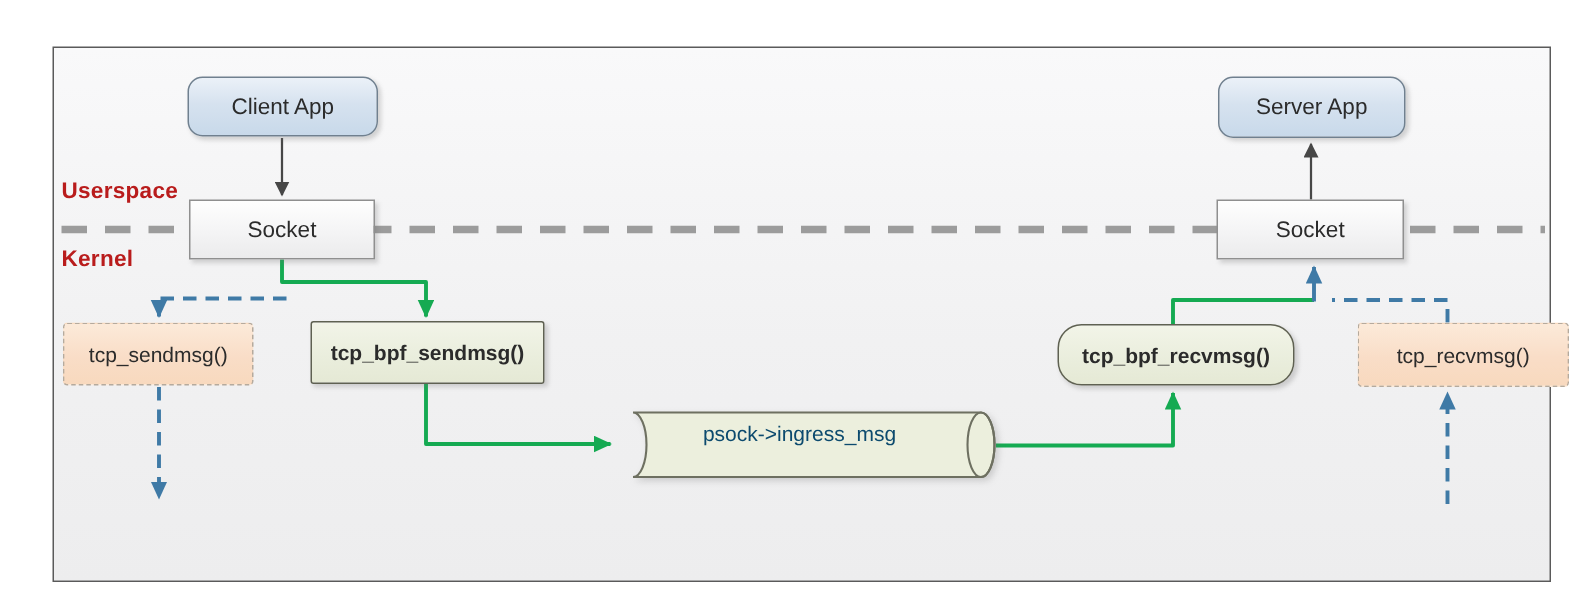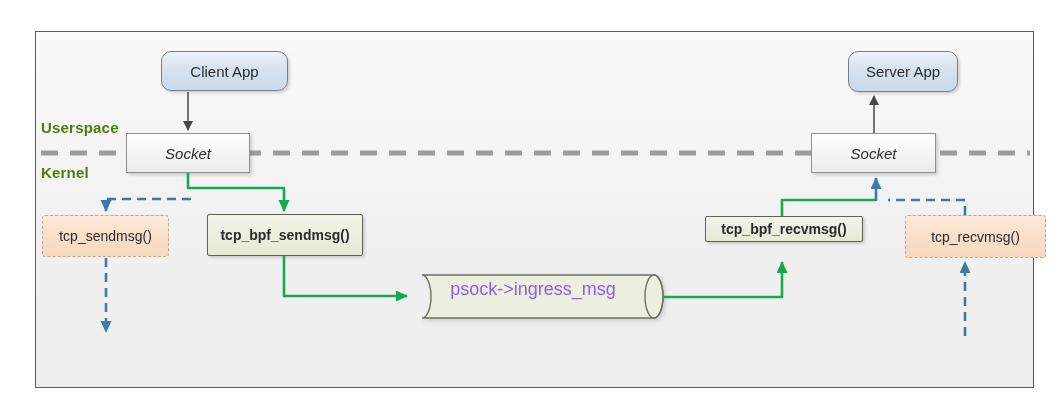--- a/index.html
+++ b/index.html
@@ -18,62 +18,60 @@
   .cyl-layer{z-index:2;filter:drop-shadow(2px 2px 2px rgba(100,100,100,.25));}
   .node{
     position:absolute;z-index:2;box-sizing:border-box;
     display:flex;align-items:center;justify-content:center;
     color:#2b2b2b;font-size:15px;
     box-shadow:2px 2px 3px rgba(110,110,110,.28);
   }
   .app{
     border:1.4px solid #70808f;border-radius:10px;
     background:linear-gradient(180deg,#ebf1f8 0%,#d6e2ef 45%,#c8d9ea 100%);
-    margin-left:36px;
   }
   .socket{
     border:1.4px solid #8f8f8f;
     background:linear-gradient(180deg,#fefefe 0%,#f4f4f5 55%,#ebebec 100%);
-    font-style:italic;
   }
   .peach{
     border:1.5px dashed #b5aa9d;border-radius:3px;
     background:linear-gradient(180deg,#fcead9 0%,#f9ddc7 55%,#f8d9be 100%);
     font-size:14px;box-shadow:none;
   }
   .sage{
     border:1.4px solid #5f6152;border-radius:2px;
     background:linear-gradient(180deg,#f2f4e8 0%,#eaeedd 55%,#e5e9d5 100%);
     font-size:14px;
     font-weight:bold;
   }
   .stack{
     border:1.5px dashed #b2a99d;border-radius:2px;
     background:linear-gradient(180deg,#fbe9d3 0%,#f9e0c9 55%,#f8dec6 100%);
     box-shadow:none;
   }
   .client-app{left:125px;top:51px;width:127px;height:40px;}
-  .server-app{left:812px;top:51px;width:110px;height:41px;}
+  .server-app{left:812px;top:51px;width:125px;height:41px;}
   .socket-client{left:126px;top:133px;width:124px;height:40px;}
   .socket-server{left:811px;top:133px;width:125px;height:40px;}
   .tcp-sendmsg{left:42px;top:215px;width:127px;height:42px;}
   .tcp-bpf-sendmsg{left:207px;top:214px;width:156px;height:42px;}
-  .tcp-bpf-recvmsg{left:705px;top:216px;width:158px;height:26px;}
+  .tcp-bpf-recvmsg{left:705px;top:216px;width:158px;height:41px;border-radius:16px;}
   .tcp-recvmsg{left:905px;top:215px;width:141px;height:43px;}
   .tcpip-stack{left:42px;top:336px;width:987px;height:42px;}
   .zone-label{
-    position:absolute;left:41px;z-index:2;color:#4d7c0f;
+    position:absolute;left:41px;z-index:2;color:#b91c1c;
     font-weight:bold;font-size:15px;letter-spacing:.2px;
   }
   .zone-userspace{top:119px;}
   .zone-kernel{top:164px;text-align:center;}
   .cyl-label{
     position:absolute;left:413px;top:275px;width:240px;height:28px;z-index:3;
     display:flex;align-items:center;justify-content:center;
-    color:#8b5cf6;font-size:18px;
+    color:#0c4a6e;font-size:14px;
   }
 </style>
 </head>
 <body>
 
 <div class="canvas">
 
   <div class="panel"></div>
 
   <svg class="layer connectors" viewBox="0 0 1059 408" xmlns="http://www.w3.org/2000/svg">

